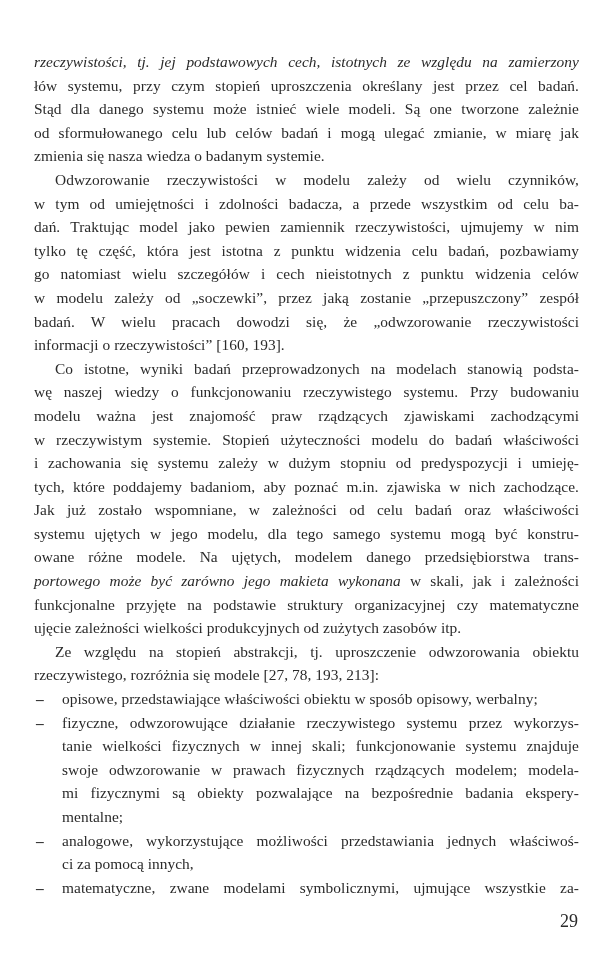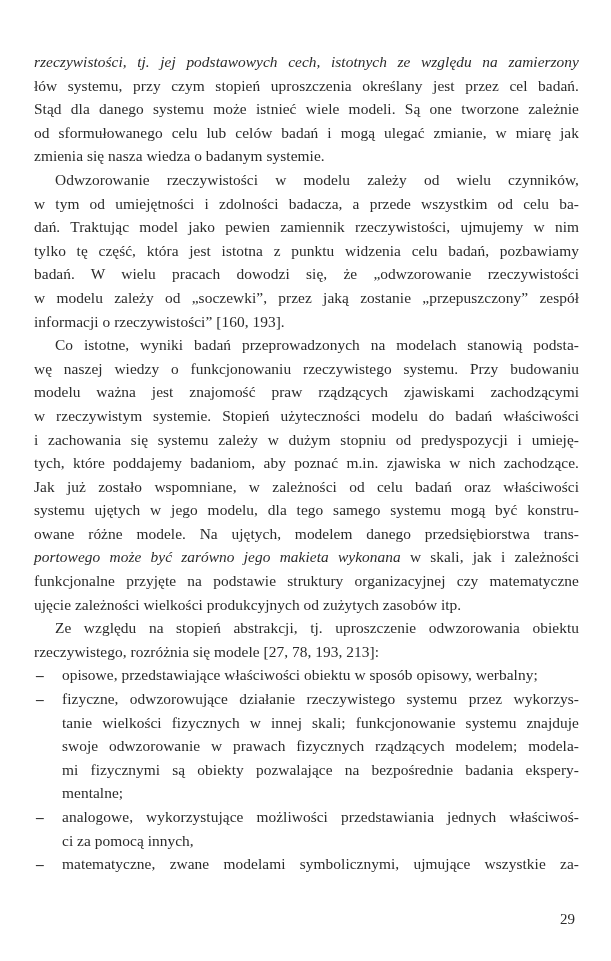--- a/index.html
+++ b/index.html
@@ -48,21 +48,21 @@
     .dash {
       position: absolute;
       left: 2px;
       top: 0;
       font-weight: bold;
     }
     .page-number {
       position: absolute;
       left: 560px;
       top: 911px;
-      font-size: 15px;
+      font-size: 18px;
       font-family: "Liberation Serif", "DejaVu Serif", serif;
       color: #2a2a2a;
     }
   </style>
 </head>
 <body>
 
 <div class="page">
 
   <div>
@@ -71,22 +71,23 @@
     <div class="line"><span>Stąd dla danego systemu może istnieć wiele modeli. Są one tworzone zależnie</span></div>
     <div class="line"><span>od sformułowanego celu lub celów badań i mogą ulegać zmianie, w miarę jak</span></div>
     <div class="line last"><span>zmienia się nasza wiedza o badanym systemie.</span></div>
   </div>
 
   <div>
     <div class="line indent"><span>Odwzorowanie rzeczywistości w modelu zależy od wielu czynników,</span></div>
     <div class="line"><span>w tym od umiejętności i zdolności badacza, a przede wszystkim od celu ba-</span></div>
     <div class="line"><span>dań. Traktując model jako pewien zamiennik rzeczywistości, ujmujemy w nim</span></div>
     <div class="line"><span>tylko tę część, która jest istotna z punktu widzenia celu badań, pozbawiamy</span></div>
+    <div class="line"><span>go natomiast wielu szczegółów i cech nieistotnych z punktu widzenia celów</span></div>
+    <div class="line"><span>w modelu zależy od „soczewki”, przez jaką zostanie „przepuszczony” zespół</span></div>
     <div class="line"><span>badań. W wielu pracach dowodzi się, że „odwzorowanie rzeczywistości</span></div>
-    <div class="line"><span>w modelu zależy od „soczewki”, przez jaką zostanie „przepuszczony” zespół</span></div>
     <div class="line last"><span>informacji o rzeczywistości” [160, 193].</span></div>
   </div>
 
   <div>
     <div class="line indent"><span>Co istotne, wyniki badań przeprowadzonych na modelach stanowią podsta-</span></div>
     <div class="line"><span>wę naszej wiedzy o funkcjonowaniu rzeczywistego systemu. Przy budowaniu</span></div>
     <div class="line"><span>modelu ważna jest znajomość praw rządzących zjawiskami zachodzącymi</span></div>
     <div class="line"><span>w rzeczywistym systemie. Stopień użyteczności modelu do badań właściwości</span></div>
     <div class="line"><span>i zachowania się systemu zależy w dużym stopniu od predyspozycji i umieję-</span></div>
   </div>

